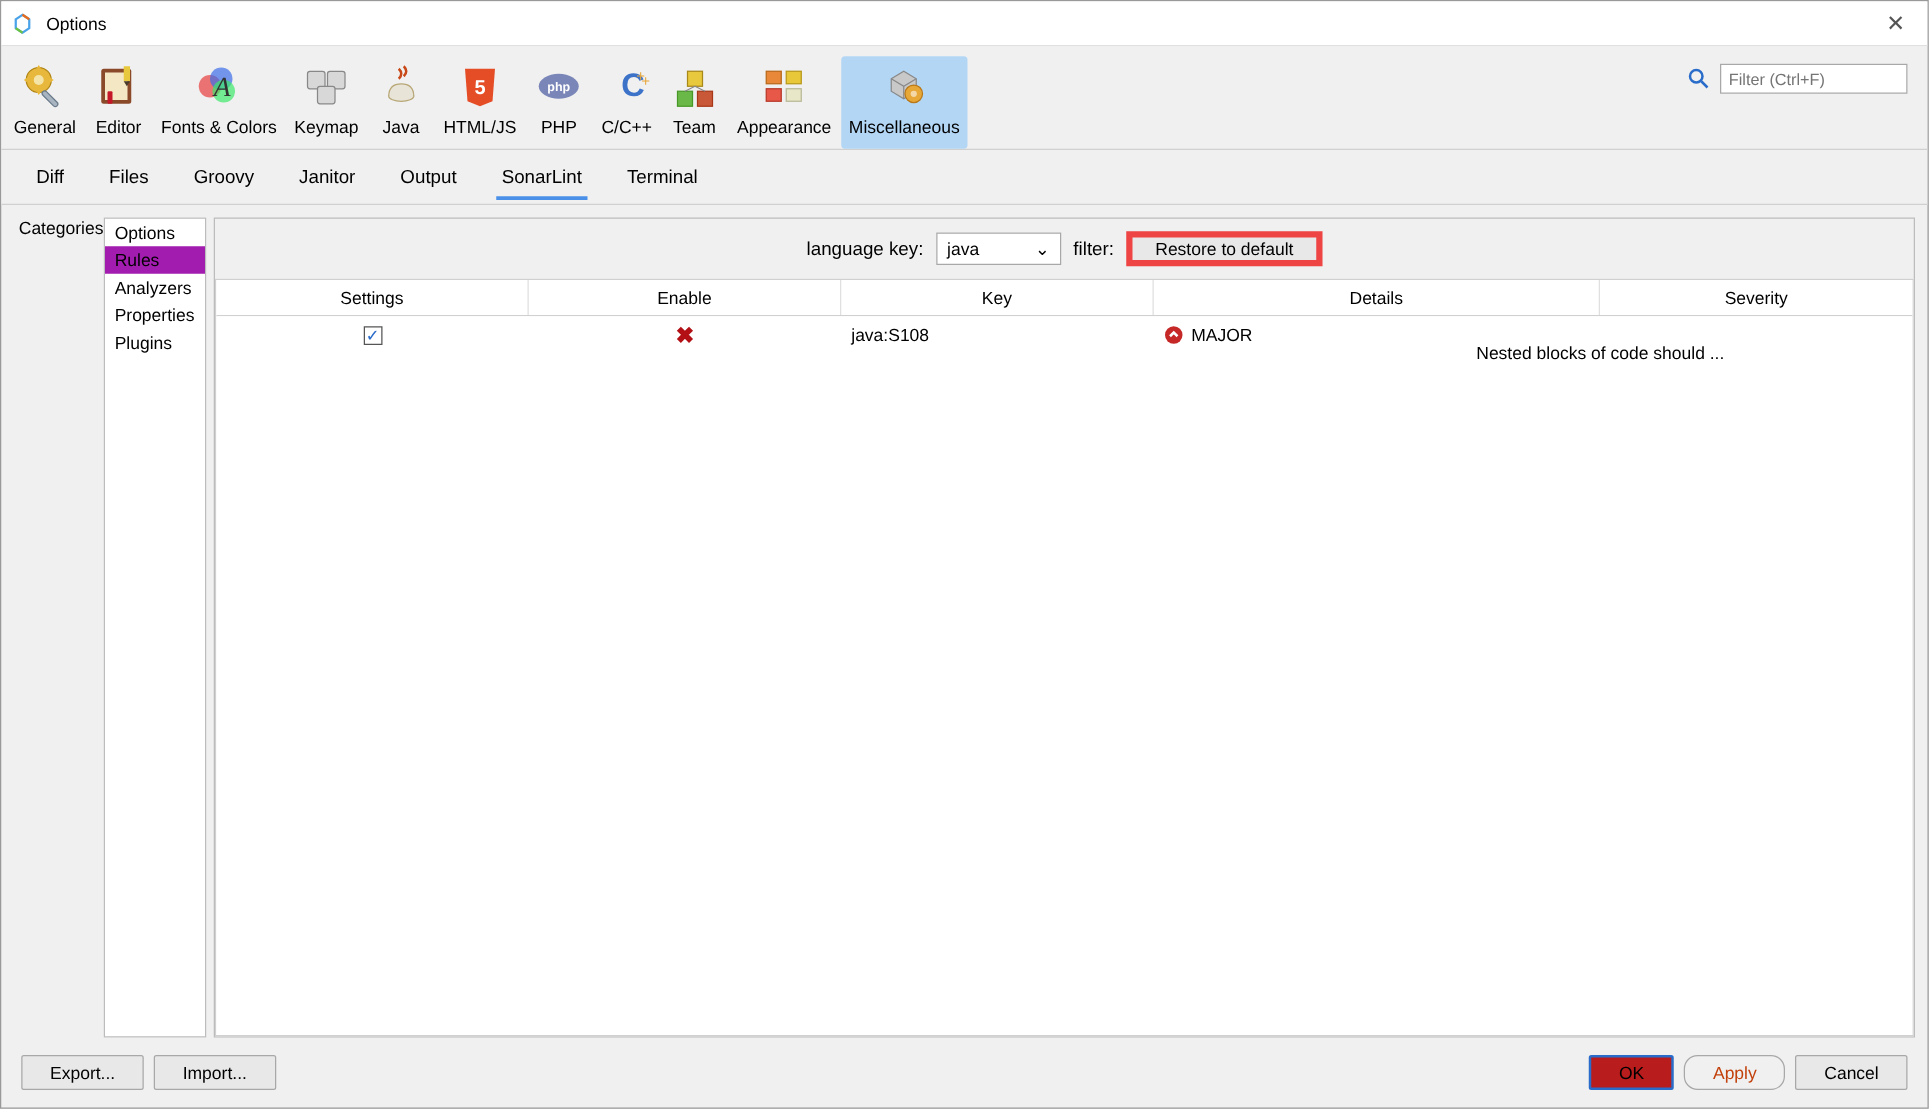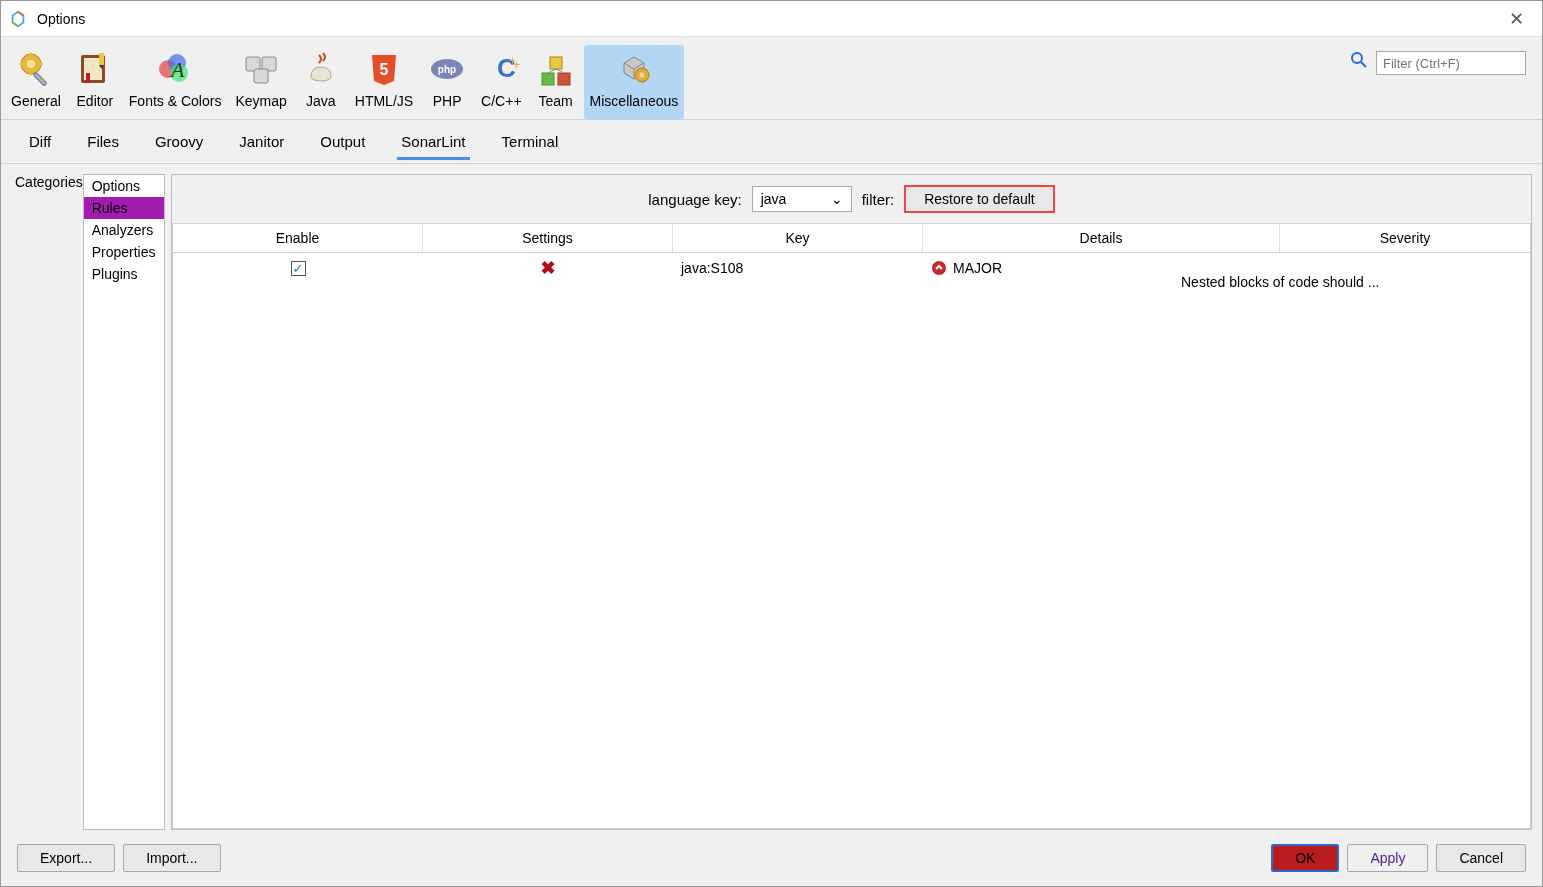--- a/index.html
+++ b/index.html
@@ -40,21 +40,21 @@
   align-items: center;
   gap: 4px;
   padding: 4px 6px 10px 6px;
   border-radius: 3px;
   cursor: default;
 }
 .toolbar-item.selected { background: #b3d6f5; }
 .toolbar-item .ticon { width: 40px; height: 40px; display: flex; align-items: center; justify-content: center; }
 .toolbar-item .tlabel { font-size: 14px; }
 .toolbar-spacer { flex: 1; }
-.toolbar-search { display: flex; align-items: flex-start; gap: 8px; padding: 6px 12px; }
+.toolbar-search { display: flex; align-items: center; gap: 8px; padding: 6px 12px; }
 .toolbar-search .sicon { color: #2a6cc9; }
 .toolbar-search input { width: 150px; height: 24px; border: 1px solid #a8a8a8; padding: 0 6px; font-size: 13px; }
 .subtabs {
   display: flex;
   gap: 28px;
   padding: 0 24px;
   background: #f0f0f0;
   border-bottom: 1px solid #d0d0d0;
   height: 44px;
   align-items: center;
@@ -100,21 +100,21 @@
 .lang-select { position: relative; }
 .lang-select .sel {
   width: 100px; height: 26px; border: 1px solid #a8a8a8; background: #fff;
   display: flex; align-items: center; padding: 0 8px; font-size: 14px;
   justify-content: space-between;
 }
 .filter-input {
   width: 330px; height: 28px; border: 2px solid #4a90e8; padding: 0 6px; font-size: 15px; outline: none;
 }
 .restore-btn {
-  height: 28px; padding: 0 18px; border: 2px solid #ef4444; background: #e8e8e8;
+  height: 28px; padding: 0 18px; border: 5px solid #ef4444; background: #e8e8e8;
   font-size: 14px; cursor: default;
 }
 .table {
   flex: 1;
   background: #fff;
   display: flex;
   flex-direction: column;
   overflow: hidden;
   border: 1px solid #d0d0d0;
 }
@@ -139,21 +139,21 @@
   align-items: center;
   padding: 14px 16px;
   gap: 8px;
 }
 .footer .spacer { flex: 1; }
 .btn {
   height: 28px; padding: 0 22px; border: 1px solid #a8a8a8; background: #e8e8e8;
   font-size: 14px; cursor: default; border-radius: 2px;
 }
 .btn.primary { border: 2px solid #2a6cc9; background: #b91c1c; }
-.btn.disabled { color: #4c1d95; background: #f0f0f0; }
+.btn.disabled { color: #c2410c; background: #f0f0f0; border-radius: 11px; }
 svg { display: block; }
 </style>
 </head>
 <body>
 
 <div class="titlebar">
   <span class="app-icon">
     <svg viewBox="0 0 20 20" width="18" height="18">
         <path d="M10 2 L16 6 L16 14 L10 18 L4 14 L4 6 Z" fill="none" stroke="#4aa3e8" stroke-width="2"></path>
         <path d="M10 2 L16 6" stroke="#e86b1c" stroke-width="2"></path>
@@ -253,20 +253,31 @@
       <span class="ticon">
           <svg width="40" height="40" viewBox="0 0 40 40">
             <rect x="14" y="8" width="12" height="12" fill="#e8c83c" stroke="#a88818"></rect>
             <rect x="6" y="24" width="12" height="12" fill="#6ab848" stroke="#489828"></rect>
             <rect x="22" y="24" width="12" height="12" fill="#c85838" stroke="#a83818"></rect>
             <line x1="20" y1="20" x2="12" y2="24" stroke="#888"></line>
             <line x1="20" y1="20" x2="28" y2="24" stroke="#888"></line>
           </svg>
         </span>
       <span class="tlabel">Team</span>
+    </div>
+    <div class="toolbar-item">
+      <span class="ticon">
+          <svg width="40" height="40" viewBox="0 0 40 40">
+            <rect x="6" y="8" width="12" height="10" fill="#e88838" stroke="#b86818"></rect>
+            <rect x="22" y="8" width="12" height="10" fill="#e8c838" stroke="#b89818"></rect>
+            <rect x="6" y="22" width="12" height="10" fill="#e85848" stroke="#b83828"></rect>
+            <rect x="22" y="22" width="12" height="10" fill="#e8e8c8" stroke="#b8b898"></rect>
+          </svg>
+        </span>
+      <span class="tlabel">Appearance</span>
     </div>
     <div class="toolbar-item selected">
       <span class="ticon">
           <svg width="40" height="40" viewBox="0 0 40 40">
             <path d="M10 14 L20 8 L30 14 L30 24 L20 30 L10 24 Z" fill="#c8c8c8" stroke="#888"></path>
             <path d="M10 14 L20 20 L30 14 M20 20 L20 30" stroke="#888" fill="none"></path>
             <circle cx="28" cy="26" r="7" fill="#e8a838" stroke="#b87818"></circle>
             <circle cx="28" cy="26" r="2.5" fill="#f4d8a8"></circle>
           </svg>
         </span>
@@ -315,22 +326,22 @@
           <span>java</span>
           <span>⌄</span>
         </div>
       </div>
       <label>filter:</label>
       <button class="restore-btn">Restore to default</button>
     </div>
 
     <div class="table">
       <div class="thead">
+        <div class="th col-settings">Settings</div>
         <div class="th col-enable">Enable</div>
-        <div class="th col-settings">Settings</div>
         <div class="th col-key">Key</div>
         <div class="th col-details">Details</div>
         <div class="th col-sev">Severity</div>
       </div>
       <div class="tbody">
         <div class="trow">
           <div class="td col-enable">
             <span class="checkbox">✓</span>
           </div>
           <div class="td col-settings">

